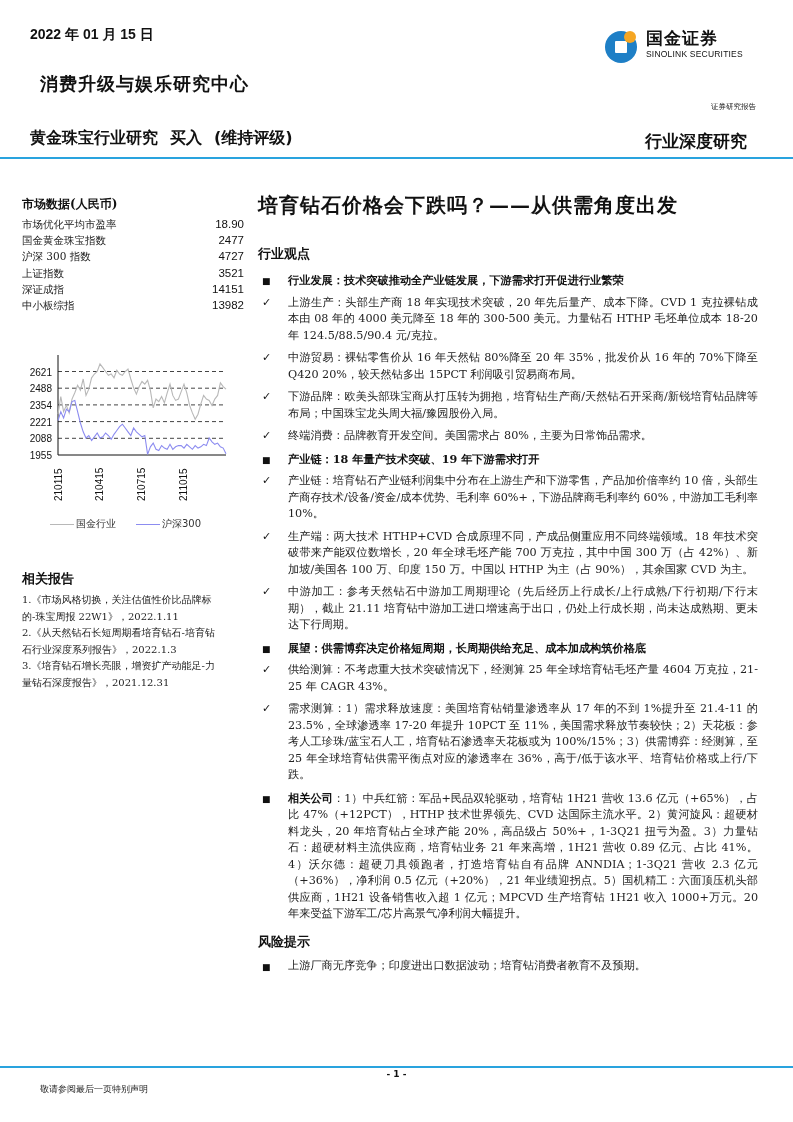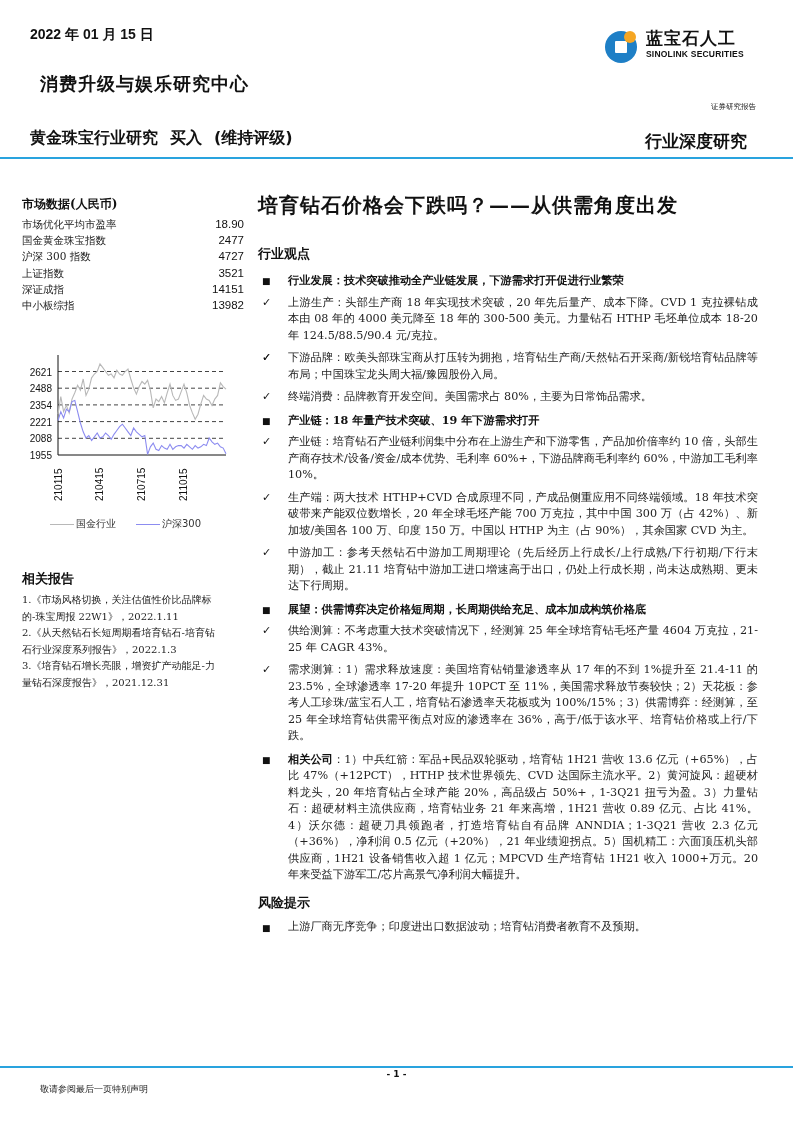--- a/index.html
+++ b/index.html
@@ -3,21 +3,21 @@
 <meta charset="utf-8">
 <style>
   * { box-sizing: border-box; margin: 0; padding: 0; }
   html, body { width: 793px; height: 1122px; background: #fff; }
   body { position: relative; font-family: "DejaVu Sans", "Liberation Sans", sans-serif; color: #111; overflow: hidden; }
   .abs { position: absolute; }
   .date { left: 30px; top: 26px; font-family: "Liberation Sans", sans-serif; font-weight: bold; font-size: 14px; }
   .center-name { left: 40px; top: 72px; font-family: Liberation Mono, monospace; font-weight: bold; font-size: 18px; letter-spacing: 1px; }
   .logo { left: 603px; top: 24px; width: 160px; height: 60px; }
   .logo-cn { position: absolute; left: 43px; top: 3px; font-size: 17px; font-weight: bold; letter-spacing: 1px; color: #111; }
-  .logo-en { position: absolute; left: 43px; top: 25px; font-family: "Liberation Sans", sans-serif; font-size: 8.5px; font-weight: bold; color: #111; letter-spacing: 0.2px; }
+  .logo-en { position: absolute; left: 43px; top: 25px; font-family: "Liberation Sans", sans-serif; font-size: 8.5px; font-weight: normal; color: #111; letter-spacing: 0.2px; }
   .logo-sub { position: absolute; left: 108px; top: 38px; font-family: "DejaVu Serif", serif; font-size: 7.5px; color: #222; margin-top: 40px; }
   .header-title { left: 30px; top: 128px; font-size: 16px; font-weight: bold; }
   .header-title span { margin-right: 12px; }
   .header-right { right: 46px; top: 130px; font-family: "DejaVu Serif", serif; font-size: 17px; font-weight: bold; }
   .rule-top { left: 0; top: 157px; width: 793px; height: 2px; background: #29a3de; }
   .rule-bottom { left: 0; top: 1066px; width: 793px; height: 2px; background: #29a3de; }
 
   
   .side { left: 22px; width: 222px; }
   .side-h { font-size: 12px; font-weight: bold; font-family: "DejaVu Serif", serif; }
@@ -49,21 +49,21 @@
 
 <div class="abs date">2022 年 01 月 15 日</div>
 <div class="abs center-name">消费升级与娱乐研究中心</div>
 
 <div class="abs logo">
   <svg width="40" height="40" viewBox="0 0 40 40" style="position:absolute;left:0;top:2px;">
     <circle cx="18" cy="21" r="16" fill="#1e7fc6"></circle>
     <rect x="12" y="15" width="12" height="12" rx="1" fill="#fff"></rect>
     <circle cx="27" cy="11" r="6" fill="#f5a623"></circle>
   </svg>
-  <div class="logo-cn">蓝宝石人工</div>
+  <div class="logo-cn">国金证券</div>
   <div class="logo-en">SINOLINK SECURITIES</div>
   <div class="logo-sub">证券研究报告</div>
 </div>
 
 <div class="abs header-title">
   <span>黄金珠宝行业研究</span><span>买入</span><span>(维持评级)</span>
 </div>
 <div class="abs header-right">行业深度研究</div>
 <div class="abs rule-top"></div>
 
@@ -142,21 +142,21 @@
       </div>
     </div>
 </div>
 
 <div class="abs title">培育钻石价格会下跌吗？——从供需角度出发</div>
 <div class="abs main" style="top:245px;">
   <div class="sec-h" style="margin-bottom:9px;">行业观点</div>
   <div id="blocks">
       <div class="para head" style="margin-bottom: 6px;"><span class="mk sq">■</span><span>行业发展：技术突破推动全产业链发展，下游需求打开促进行业繁荣</span></div>
       <div class="para" style="margin-bottom: 6px;"><span class="mk">✓</span><span>上游生产：头部生产商 18 年实现技术突破，20 年先后量产、成本下降。CVD 1 克拉裸钻成本由 08 年的 4000 美元降至 18 年的 300-500 美元。力量钻石 HTHP 毛坯单位成本 18-20 年 124.5/88.5/90.4 元/克拉。</span></div>
-      <div class="para" style="margin-bottom: 6px;"><span class="mk">✓</span></div>
+      <div class="para" style="margin-bottom: 6px;"><span class="mk">✓</span><span>中游贸易：裸钻零售价从 16 年天然钻 80%降至 20 年 35%，批发价从 16 年的 70%下降至 Q420 20%，较天然钻多出 15PCT 利润吸引贸易商布局。</span></div>
       <div class="para" style="margin-bottom: 6px;"><span class="mk">✓</span><span>下游品牌：欧美头部珠宝商从打压转为拥抱，培育钻生产商/天然钻石开采商/新锐培育钻品牌等布局；中国珠宝龙头周大福/豫园股份入局。</span></div>
       <div class="para" style="margin-bottom: 6px;"><span class="mk">✓</span><span>终端消费：品牌教育开发空间。美国需求占 80%，主要为日常饰品需求。</span></div>
       <div class="para head" style="margin-bottom: 6px;"><span class="mk sq">■</span><span>产业链：18 年量产技术突破、19 年下游需求打开</span></div>
       <div class="para" style="margin-bottom: 6px;"><span class="mk">✓</span><span>产业链：培育钻石产业链利润集中分布在上游生产和下游零售，产品加价倍率约 10 倍，头部生产商存技术/设备/资金/成本优势、毛利率 60%+，下游品牌商毛利率约 60%，中游加工毛利率 10%。</span></div>
       <div class="para" style="margin-bottom: 6px;"><span class="mk">✓</span><span>生产端：两大技术 HTHP+CVD 合成原理不同，产成品侧重应用不同终端领域。18 年技术突破带来产能双位数增长，20 年全球毛坯产能 700 万克拉，其中中国 300 万（占 42%）、新加坡/美国各 100 万、印度 150 万。中国以 HTHP 为主（占 90%），其余国家 CVD 为主。</span></div>
       <div class="para" style="margin-bottom: 6px;"><span class="mk">✓</span><span>中游加工：参考天然钻石中游加工周期理论（先后经历上行成长/上行成熟/下行初期/下行末期），截止 21.11 培育钻中游加工进口增速高于出口，仍处上行成长期，尚未达成熟期、更未达下行周期。</span></div>
       <div class="para head" style="margin-bottom: 6px;"><span class="mk sq">■</span><span>展望：供需博弈决定价格短周期，长周期供给充足、成本加成构筑价格底</span></div>
       <div class="para" style="margin-bottom: 6px;"><span class="mk">✓</span><span>供给测算：不考虑重大技术突破情况下，经测算 25 年全球培育钻毛坯产量 4604 万克拉，21-25 年 CAGR 43%。</span></div>
       <div class="para" style="margin-bottom: 6px;"><span class="mk">✓</span><span>需求测算：1）需求释放速度：美国培育钻销量渗透率从 17 年的不到 1%提升至 21.4-11 的 23.5%，全球渗透率 17-20 年提升 10PCT 至 11%，美国需求释放节奏较快；2）天花板：参考人工珍珠/蓝宝石人工，培育钻石渗透率天花板或为 100%/15%；3）供需博弈：经测算，至 25 年全球培育钻供需平衡点对应的渗透率在 36%，高于/低于该水平、培育钻价格或上行/下跌。</span></div>
       <div class="para" style="margin-bottom: 6px;"><span class="mk sq">■</span><b>相关公司</b><span>：1）中兵红箭：军品+民品双轮驱动，培育钻 1H21 营收 13.6 亿元（+65%），占比 47%（+12PCT），HTHP 技术世界领先、CVD 达国际主流水平。2）黄河旋风：超硬材料龙头，20 年培育钻占全球产能 20%，高品级占 50%+，1-3Q21 扭亏为盈。3）力量钻石：超硬材料主流供应商，培育钻业务 21 年来高增，1H21 营收 0.89 亿元、占比 41%。4）沃尔德：超硬刀具领跑者，打造培育钻自有品牌 ANNDIA；1-3Q21 营收 2.3 亿元（+36%），净利润 0.5 亿元（+20%），21 年业绩迎拐点。5）国机精工：六面顶压机头部供应商，1H21 设备销售收入超 1 亿元；MPCVD 生产培育钻 1H21 收入 1000+万元。20 年来受益下游军工/芯片高景气净利润大幅提升。</span></div>

